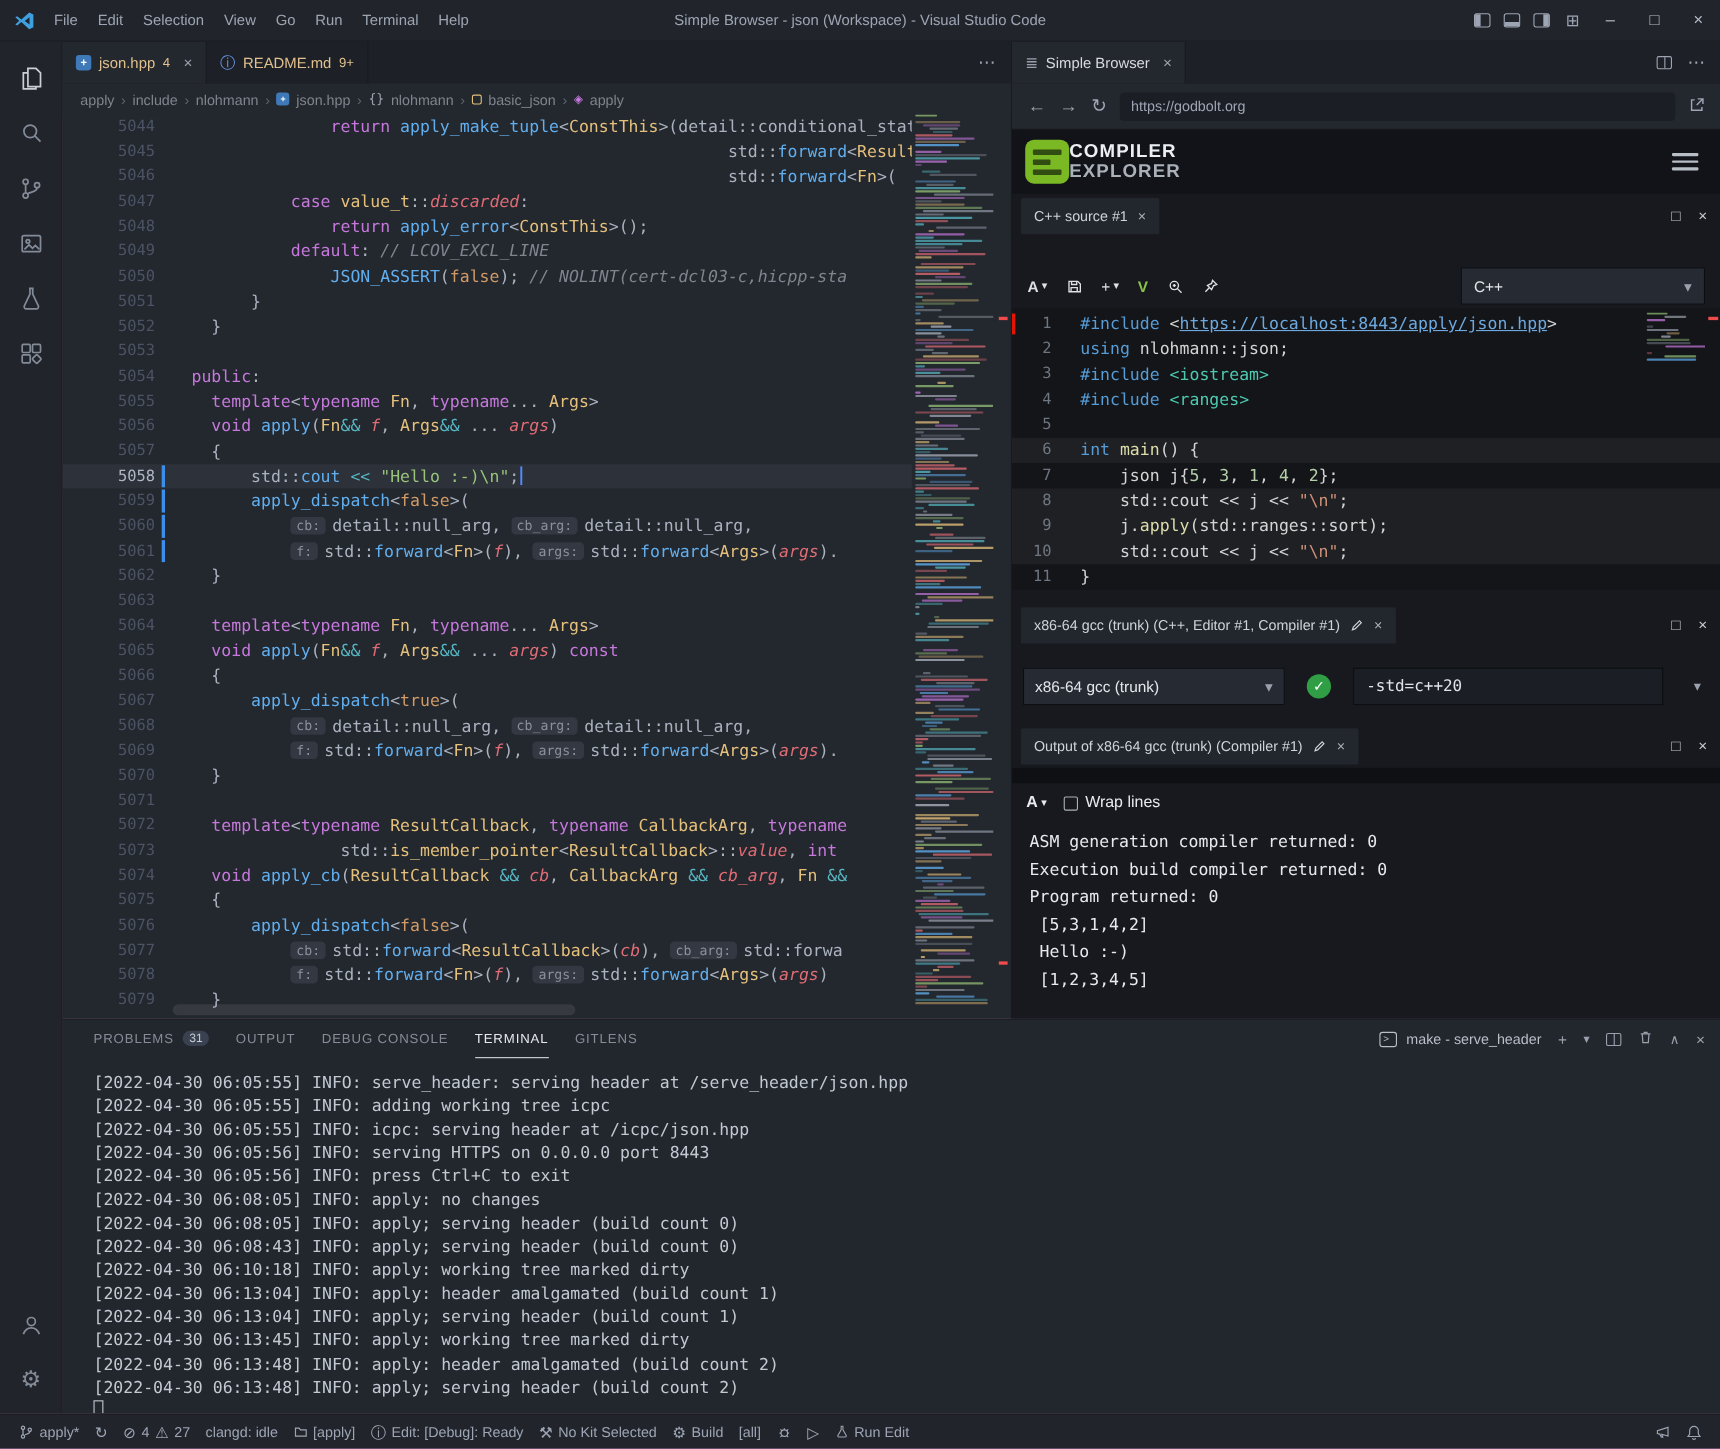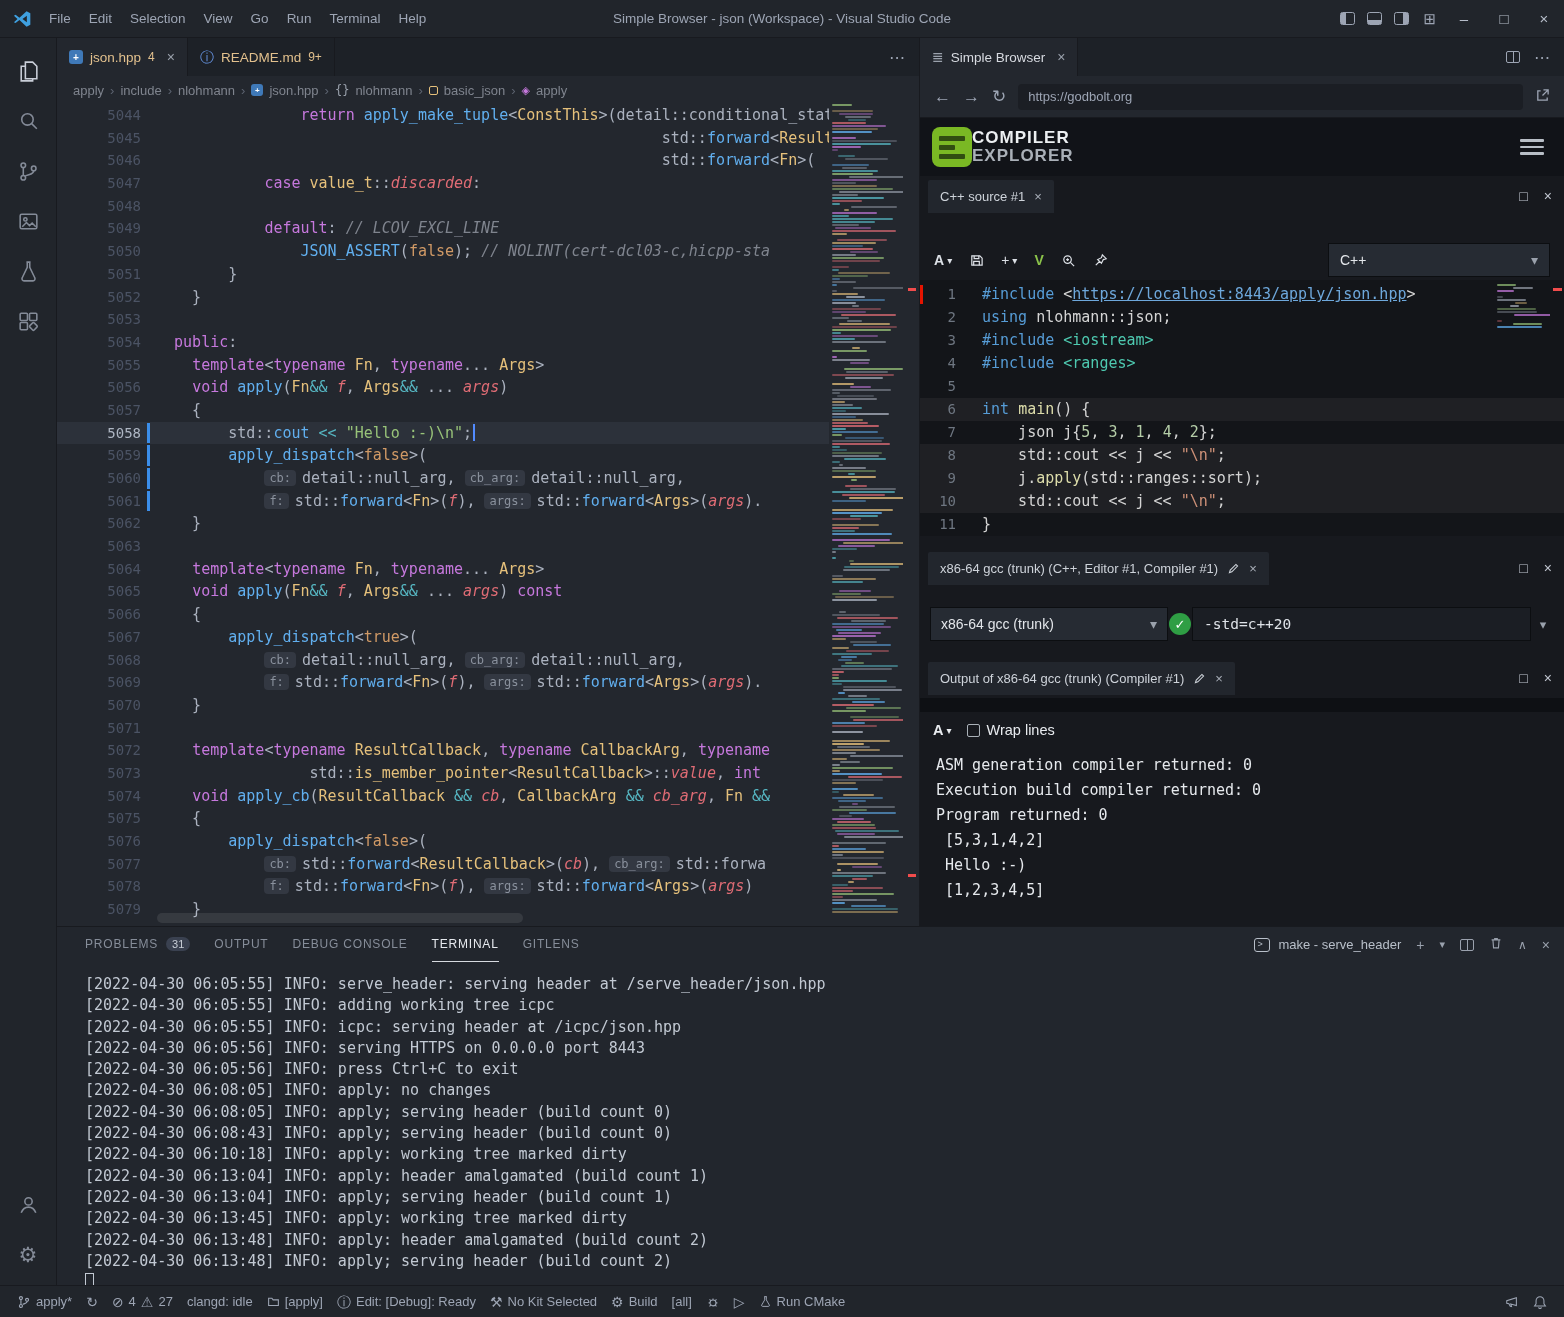--- a/index.html
+++ b/index.html
@@ -107,21 +107,21 @@
 .tk-gk{color:#569cd6;}
 .tk-gp{color:#d4d4d4;}
 .tk-gl2{color:#6ea8dc;text-decoration:underline;}
 .tk-gi{color:#4ec9b0;}
 .tk-gf{color:#dcdcaa;}
 .tk-gn{color:#b5cea8;}
 .tk-gs{color:#ce9178;}
 .ce-mini{position:absolute;right:14px;top:4px;width:54px;overflow:hidden;}
 .ce-rtick{position:absolute;right:2px;top:8px;width:9px;height:3px;background:#f14c4c;}
 .comp-head{margin-top:12px;}
-.comp-row{flex:0 0 44px;margin-top:14px;display:flex;align-items:center;gap:1px;padding:0 10px;}
+.comp-row{flex:0 0 44px;margin-top:14px;display:flex;align-items:center;gap:20px;padding:0 10px;}
 .comp-select{width:238px;height:34px;background:#262b33;border:1px solid #0c0e11;display:flex;align-items:center;padding:0 10px;font-size:14px;color:#e3e6ea;}
 .comp-select .dcaret{margin-left:auto;color:#9aa1ac;}
 .ok-badge{width:22px;height:22px;border-radius:50%;background:#2f9e44;color:#fff;font-size:13px;display:flex;align-items:center;justify-content:center;flex:0 0 22px;}
 .opts{flex:1;height:34px;background:#1b1e24;border:1px solid #0c0e11;display:flex;align-items:center;padding:0 11px;font-size:14.5px;color:#dfe3e8;font-family:"DejaVu Sans Mono",monospace;}
 .opts-caret{flex:0 0 22px;color:#9aa1ac;text-align:center;font-size:13px;}
 .out-head{margin-top:12px;}
 .dark-strip{flex:0 0 14px;background:#0e1014;}
 .out-toolbar{flex:0 0 36px;display:flex;align-items:center;gap:15px;padding:0 13px;color:#e8ebef;font-size:14.5px;}
 .checkbox{width:13px;height:13px;border:1.5px solid #aab1b8;display:inline-block;border-radius:2px;}
 .wrapl{display:flex;align-items:center;gap:7px;}
@@ -274,21 +274,21 @@
             <span class="bc-method">◈</span>
             <span>apply</span>
           </div>
 
           <div class="code-wrap">
             <div class="code-lines">
                 <div class="cl"><span class="g">5044</span><span class="ct"><span class="tk-pl">                </span><span class="tk-kw">return</span><span class="tk-pl"> </span><span class="tk-fn">apply_make_tuple</span><span class="tk-pl">&lt;</span><span class="tk-ty">ConstThis</span><span class="tk-pl">&gt;(</span><span class="tk-pl">detail::conditional_stat</span></span></div>
                 <div class="cl"><span class="g">5045</span><span class="ct"><span class="tk-pl">                                                        </span><span class="tk-pl">std::</span><span class="tk-fn">forward</span><span class="tk-pl">&lt;</span><span class="tk-ty">Result</span></span></div>
                 <div class="cl"><span class="g">5046</span><span class="ct"><span class="tk-pl">                                                        </span><span class="tk-pl">std::</span><span class="tk-fn">forward</span><span class="tk-pl">&lt;</span><span class="tk-ty">Fn</span><span class="tk-pl">&gt;(</span></span></div>
                 <div class="cl"><span class="g">5047</span><span class="ct"><span class="tk-pl">            </span><span class="tk-kw">case</span><span class="tk-pl"> </span><span class="tk-ty">value_t</span><span class="tk-pl">::</span><span class="tk-va">discarded</span><span class="tk-pl">:</span></span></div>
-                <div class="cl"><span class="g">5048</span></div>
+                <div class="cl"><span class="g">5048</span><span class="ct"><span class="tk-pl">                </span><span class="tk-kw">return</span><span class="tk-pl"> </span><span class="tk-fn">apply_error</span><span class="tk-pl">&lt;</span><span class="tk-ty">ConstThis</span><span class="tk-pl">&gt;();</span></span></div>
                 <div class="cl"><span class="g">5049</span><span class="ct"><span class="tk-pl">            </span><span class="tk-kw">default</span><span class="tk-pl">: </span><span class="tk-cm">// LCOV_EXCL_LINE</span></span></div>
                 <div class="cl"><span class="g">5050</span><span class="ct"><span class="tk-pl">                </span><span class="tk-fn">JSON_ASSERT</span><span class="tk-pl">(</span><span class="tk-nu">false</span><span class="tk-pl">); </span><span class="tk-cm">// NOLINT(cert-dcl03-c,hicpp-sta</span></span></div>
                 <div class="cl"><span class="g">5051</span><span class="ct"><span class="tk-pl">        }</span></span></div>
                 <div class="cl"><span class="g">5052</span><span class="ct"><span class="tk-pl">    }</span></span></div>
                 <div class="cl"><span class="g">5053</span><span class="ct"></span></div>
                 <div class="cl"><span class="g">5054</span><span class="ct"><span class="tk-pl">  </span><span class="tk-kw">public</span><span class="tk-pl">:</span></span></div>
                 <div class="cl"><span class="g">5055</span><span class="ct"><span class="tk-pl">    </span><span class="tk-kw">template</span><span class="tk-pl">&lt;</span><span class="tk-kw">typename</span><span class="tk-pl"> </span><span class="tk-ty">Fn</span><span class="tk-pl">, </span><span class="tk-kw">typename</span><span class="tk-pl">... </span><span class="tk-ty">Args</span><span class="tk-pl">&gt;</span></span></div>
                 <div class="cl"><span class="g">5056</span><span class="ct"><span class="tk-pl">    </span><span class="tk-kw">void</span><span class="tk-pl"> </span><span class="tk-fn">apply</span><span class="tk-pl">(</span><span class="tk-ty">Fn</span><span class="tk-op">&amp;&amp;</span><span class="tk-pl"> </span><span class="tk-va">f</span><span class="tk-pl">, </span><span class="tk-ty">Args</span><span class="tk-op">&amp;&amp;</span><span class="tk-pl"> ... </span><span class="tk-va">args</span><span class="tk-pl">)</span></span></div>
                 <div class="cl"><span class="g">5057</span><span class="ct"><span class="tk-pl">    {</span></span></div>
                 <div class="cl cur chg"><span class="g">5058</span><span class="ct"><span class="tk-pl">        std::</span><span class="tk-fn">cout</span><span class="tk-pl"> </span><span class="tk-op">&lt;&lt;</span><span class="tk-pl"> </span><span class="tk-st">"Hello :-)\n"</span><span class="tk-pl">;</span><span class="caret"></span></span></div>
@@ -852,21 +852,21 @@
       <svg width="14" height="14" viewBox="0 0 16 16" fill="none" stroke="currentColor" stroke-width="1.2">
           <circle cx="8" cy="9" r="3.4"></circle>
           <path d="M8 5.6V4M5.5 6.5 4 5M10.5 6.5 12 5M4.6 9H3M13 9h-1.6M5.5 11.5 4 13M10.5 11.5 12 13"></path>
         </svg>
     </span>
     <span class="sb-item sb-glyph">▷</span>
     <span class="sb-item">
       <svg width="13" height="13" viewBox="0 0 16 16" fill="none" stroke="currentColor" stroke-width="1.2">
           <path d="M6.5 2h3M7 2v4L3.2 12.5A1.3 1.3 0 0 0 4.3 14h7.4a1.3 1.3 0 0 0 1.1-1.5L9 6V2"></path>
         </svg>
-      <span>Run CMake</span>
+      <span>Run Edit</span>
     </span>
     <span class="sb-right">
       <span class="sb-item">
         <svg width="14" height="14" viewBox="0 0 16 16" fill="none" stroke="currentColor" stroke-width="1.2">
             <path d="M2 6.5v3l2.5.5L6 13l1.5.3-1-3.1L13 12V3L2 6.5z"></path>
           </svg>
       </span>
       <span class="sb-item">
         <svg width="14" height="14" viewBox="0 0 16 16" fill="none" stroke="currentColor" stroke-width="1.2">
             <path d="M8 2a4.5 4.5 0 0 1 4.5 4.5V10l1.7 2.5H1.8L3.5 10V6.5A4.5 4.5 0 0 1 8 2z"></path>

